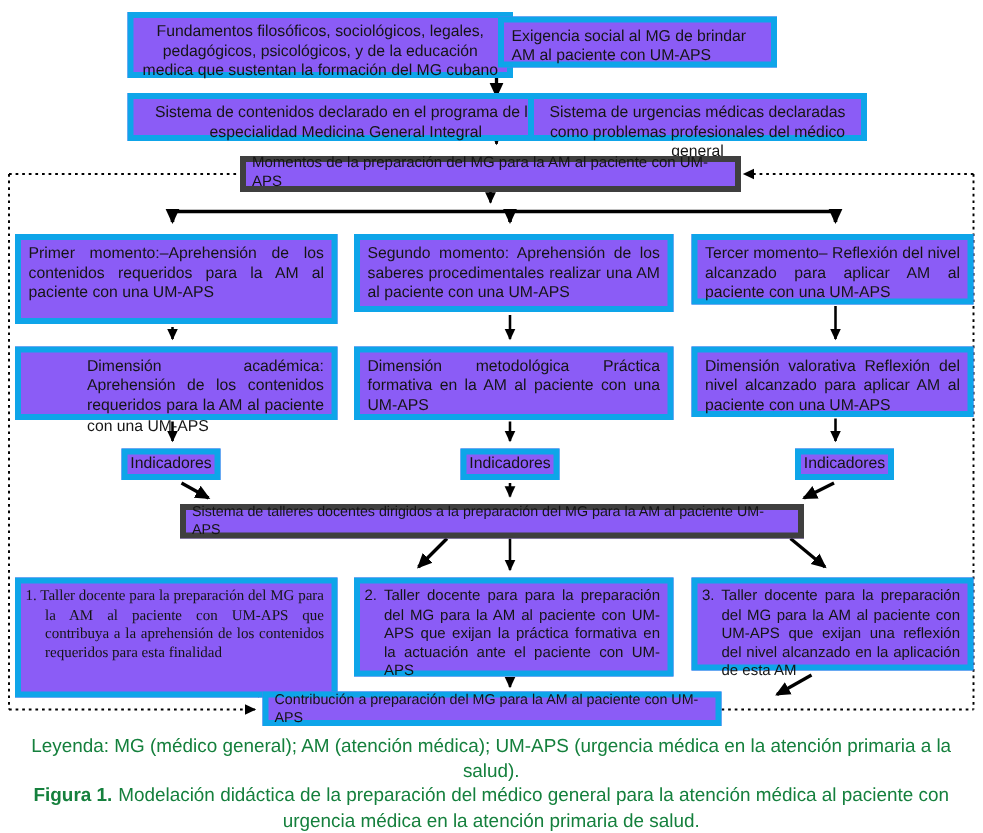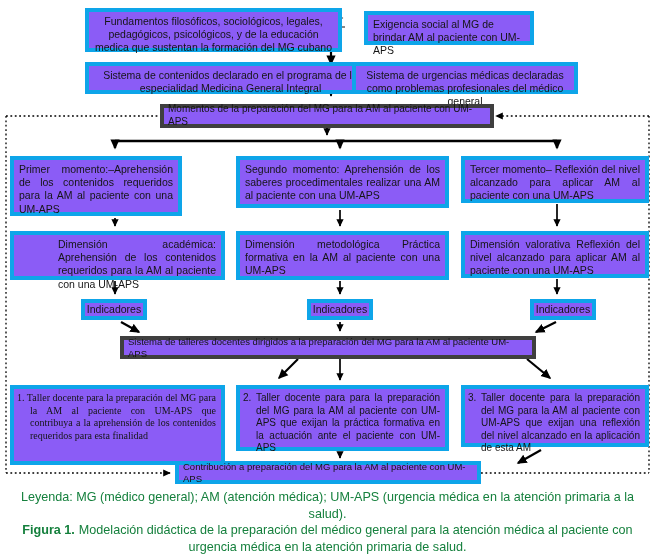--- a/index.html
+++ b/index.html
@@ -90,28 +90,28 @@
     </g>
 
     <g stroke="#000">
       <line x1="152" y1="453" x2="173" y2="464" stroke-width="2.2" marker-end="url(#mBig)"></line>
       <line x1="340" y1="453" x2="340" y2="458" stroke-width="1.7" marker-end="url(#mSm)"></line>
       <line x1="541" y1="450" x2="518" y2="463" stroke-width="2.2" marker-end="url(#mBig)"></line>
     </g>
   </svg>
 
   <div class="box c" style="left:85px;top:8px;width:257px;height:44px;">Fundamentos filosóficos, sociológicos, legales, pedagógicos, psicológicos, y de la educación medica que sustentan la formación del MG cubano</div>
-  <div class="box" style="left:364px;top:11px;width:170px;height:34px;">Exigencia social al MG de brindar AM al paciente con UM-APS</div>
+  <div class="box" style="left:332px;top:11px;width:186px;height:34px;">Exigencia social al MG de brindar AM al paciente con UM-APS</div>
 
   <div class="box c" style="left:85px;top:62px;width:291px;height:32px;">Sistema de contenidos declarado en el programa de la especialidad Medicina General Integral</div>
   <div class="box c" style="left:352px;top:62px;width:226px;height:32px;">Sistema de urgencias médicas declaradas como problemas profesionales del médico general</div>
 
   <div class="box mid small-h" style="left:160px;top:104px;width:334px;height:24px;border-color:#3f3f3f;">Momentos de la preparación del MG para la AM al paciente con UM-APS</div>
 
-  <div class="box j" style="left:10px;top:156px;width:172px;height:60px;">Primer momento:–Aprehensión de los contenidos requeridos para la AM al paciente con una UM-APS</div>
+  <div class="box j" style="left:10px;top:156px;width:215px;height:60px;">Primer momento:–Aprehensión de los contenidos requeridos para la AM al paciente con una UM-APS</div>
   <div class="box j" style="left:236px;top:156px;width:213px;height:52px;">Segundo momento:  Aprehensión de los saberes procedimentales realizar una AM al paciente con una UM-APS</div>
   <div class="box j" style="left:461px;top:156px;width:188px;height:47px;">Tercer momento– Reflexión del nivel alcanzado para aplicar AM al paciente con una UM-APS</div>
 
   <div class="box j" style="left:10px;top:231px;width:215px;height:49px;padding-left:44px;">Dimensión académica: Aprehensión de los contenidos requeridos para la AM al paciente con una UM-APS</div>
   <div class="box j" style="left:236px;top:231px;width:213px;height:49px;">Dimensión metodológica Práctica formativa en la AM al paciente con una UM-APS</div>
   <div class="box j" style="left:461px;top:231px;width:188px;height:47px;">Dimensión valorativa Reflexión del nivel alcanzado para aplicar AM al paciente con una UM-APS</div>
 
   <div class="box mid" style="left:81px;top:299px;width:66px;height:21px;">Indicadores</div>
   <div class="box mid" style="left:307px;top:299px;width:66px;height:21px;">Indicadores</div>
   <div class="box mid" style="left:530px;top:299px;width:66px;height:21px;">Indicadores</div>

